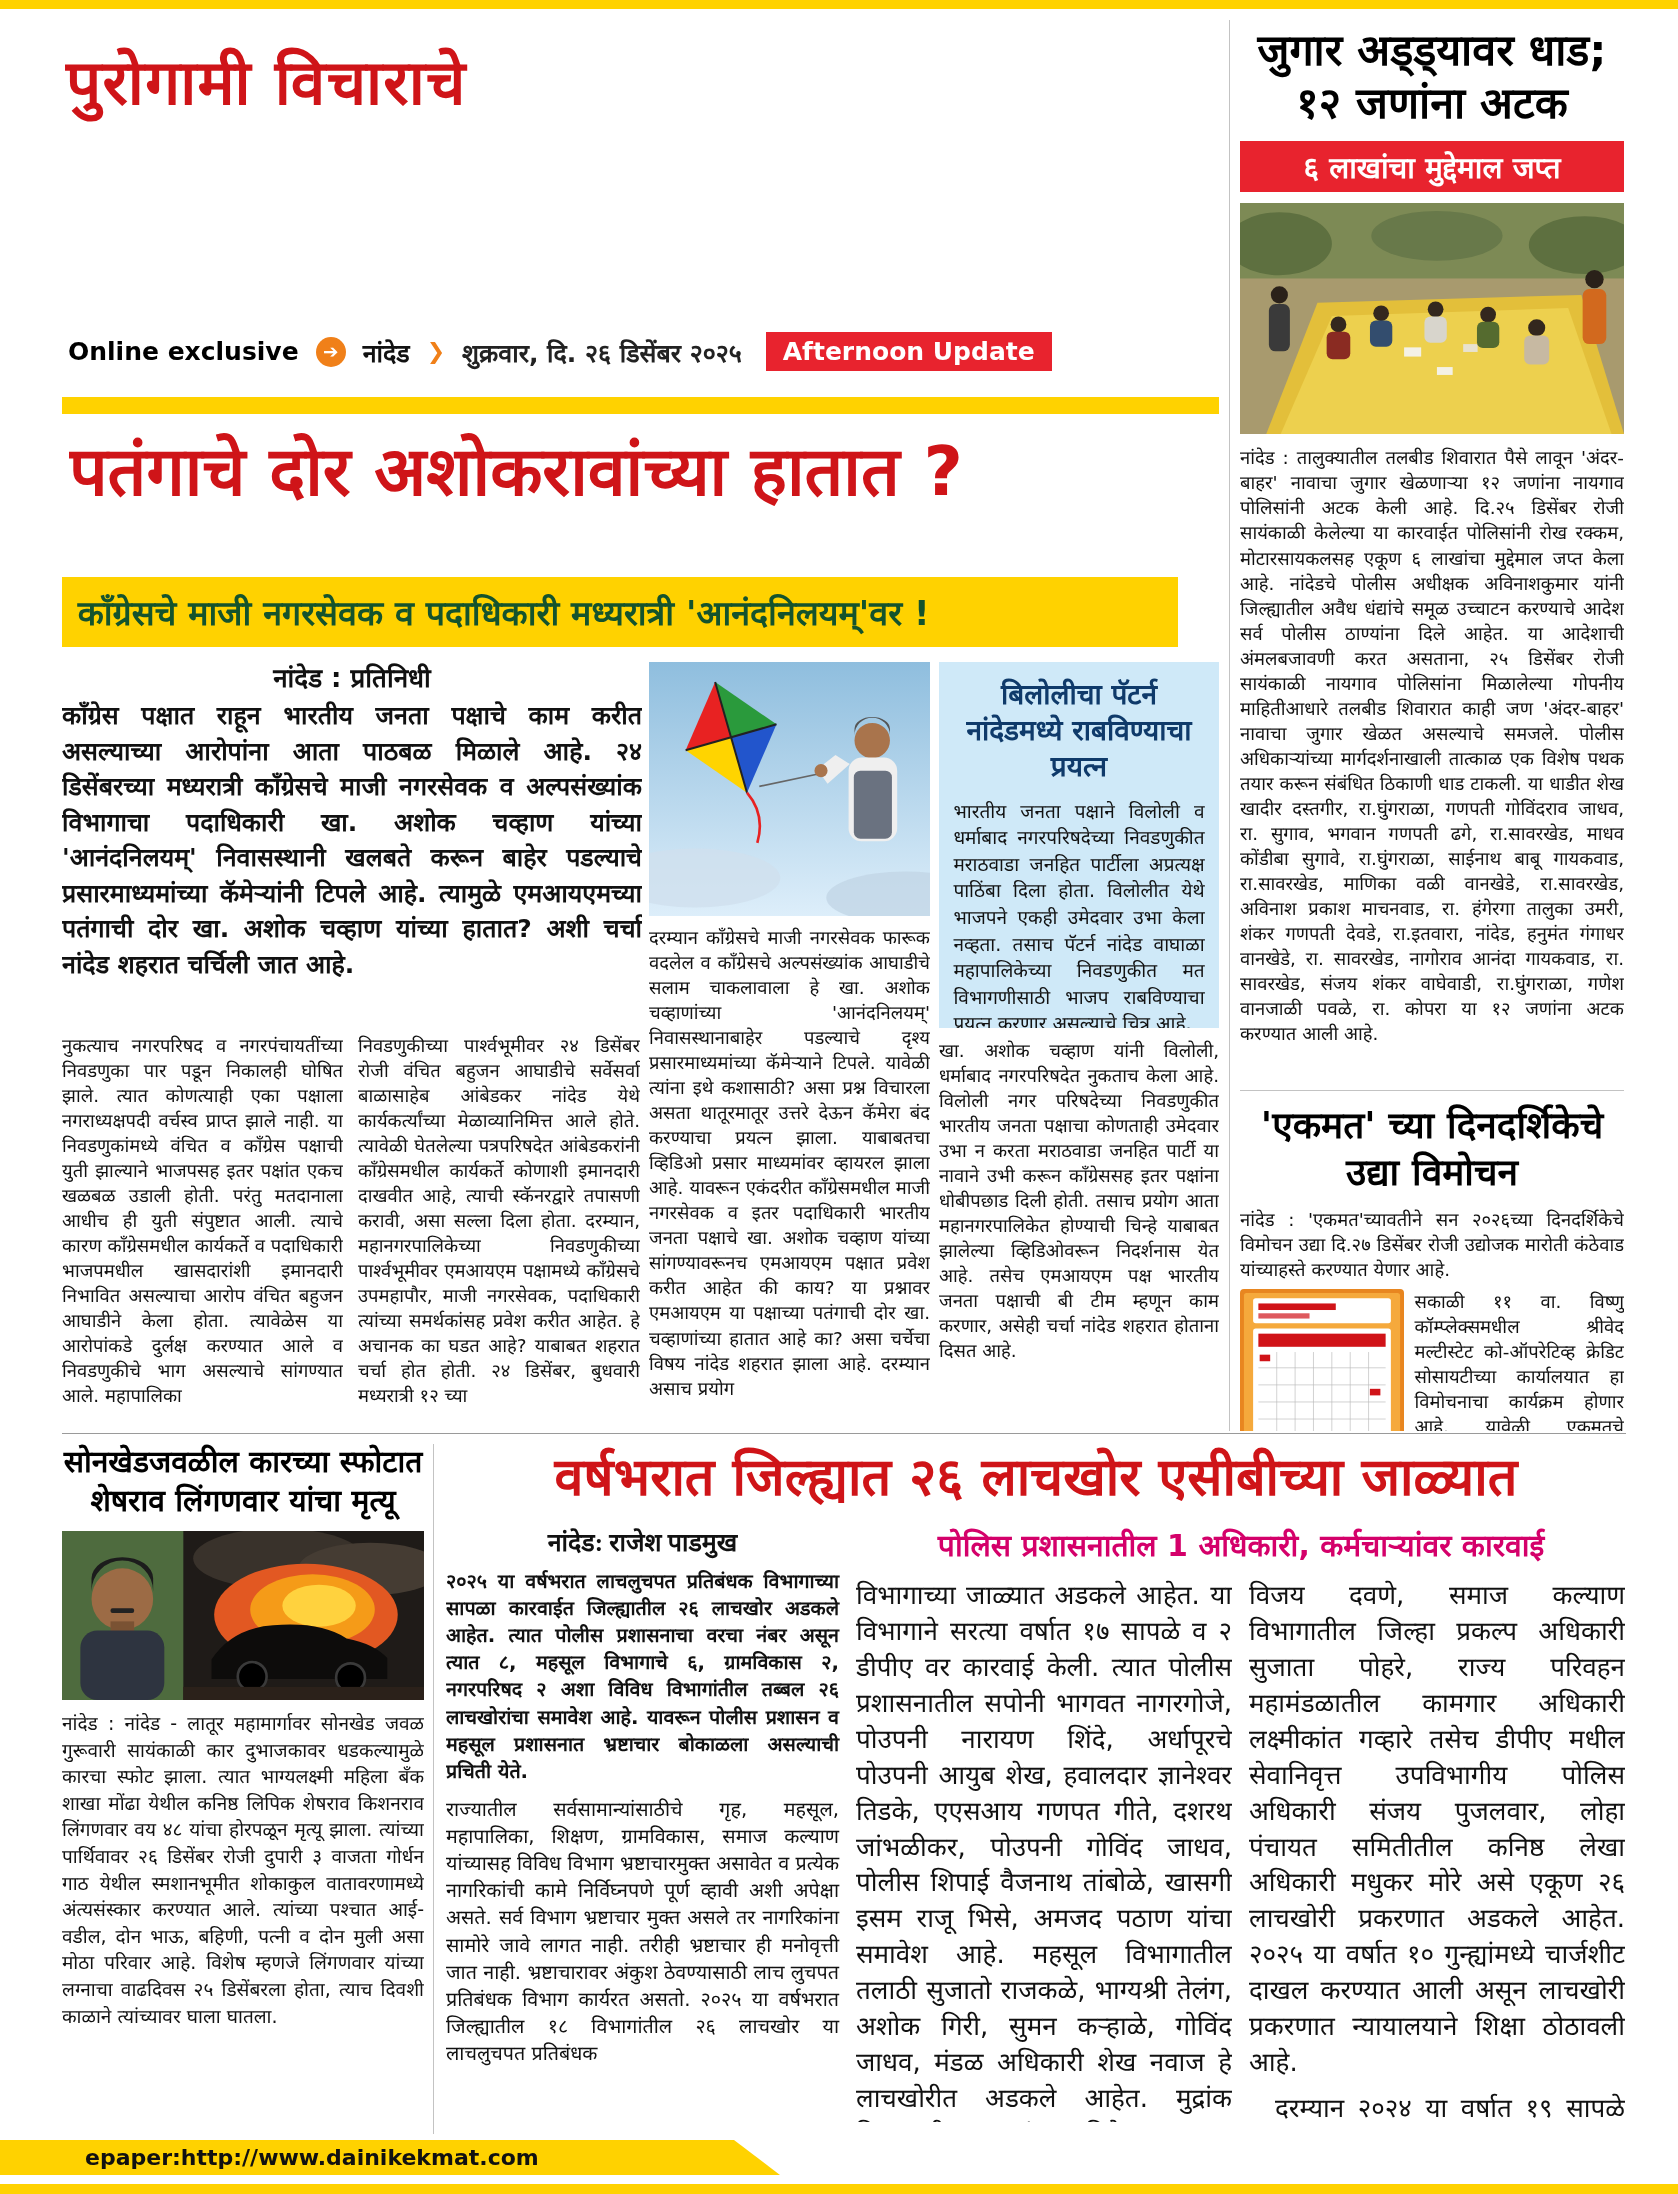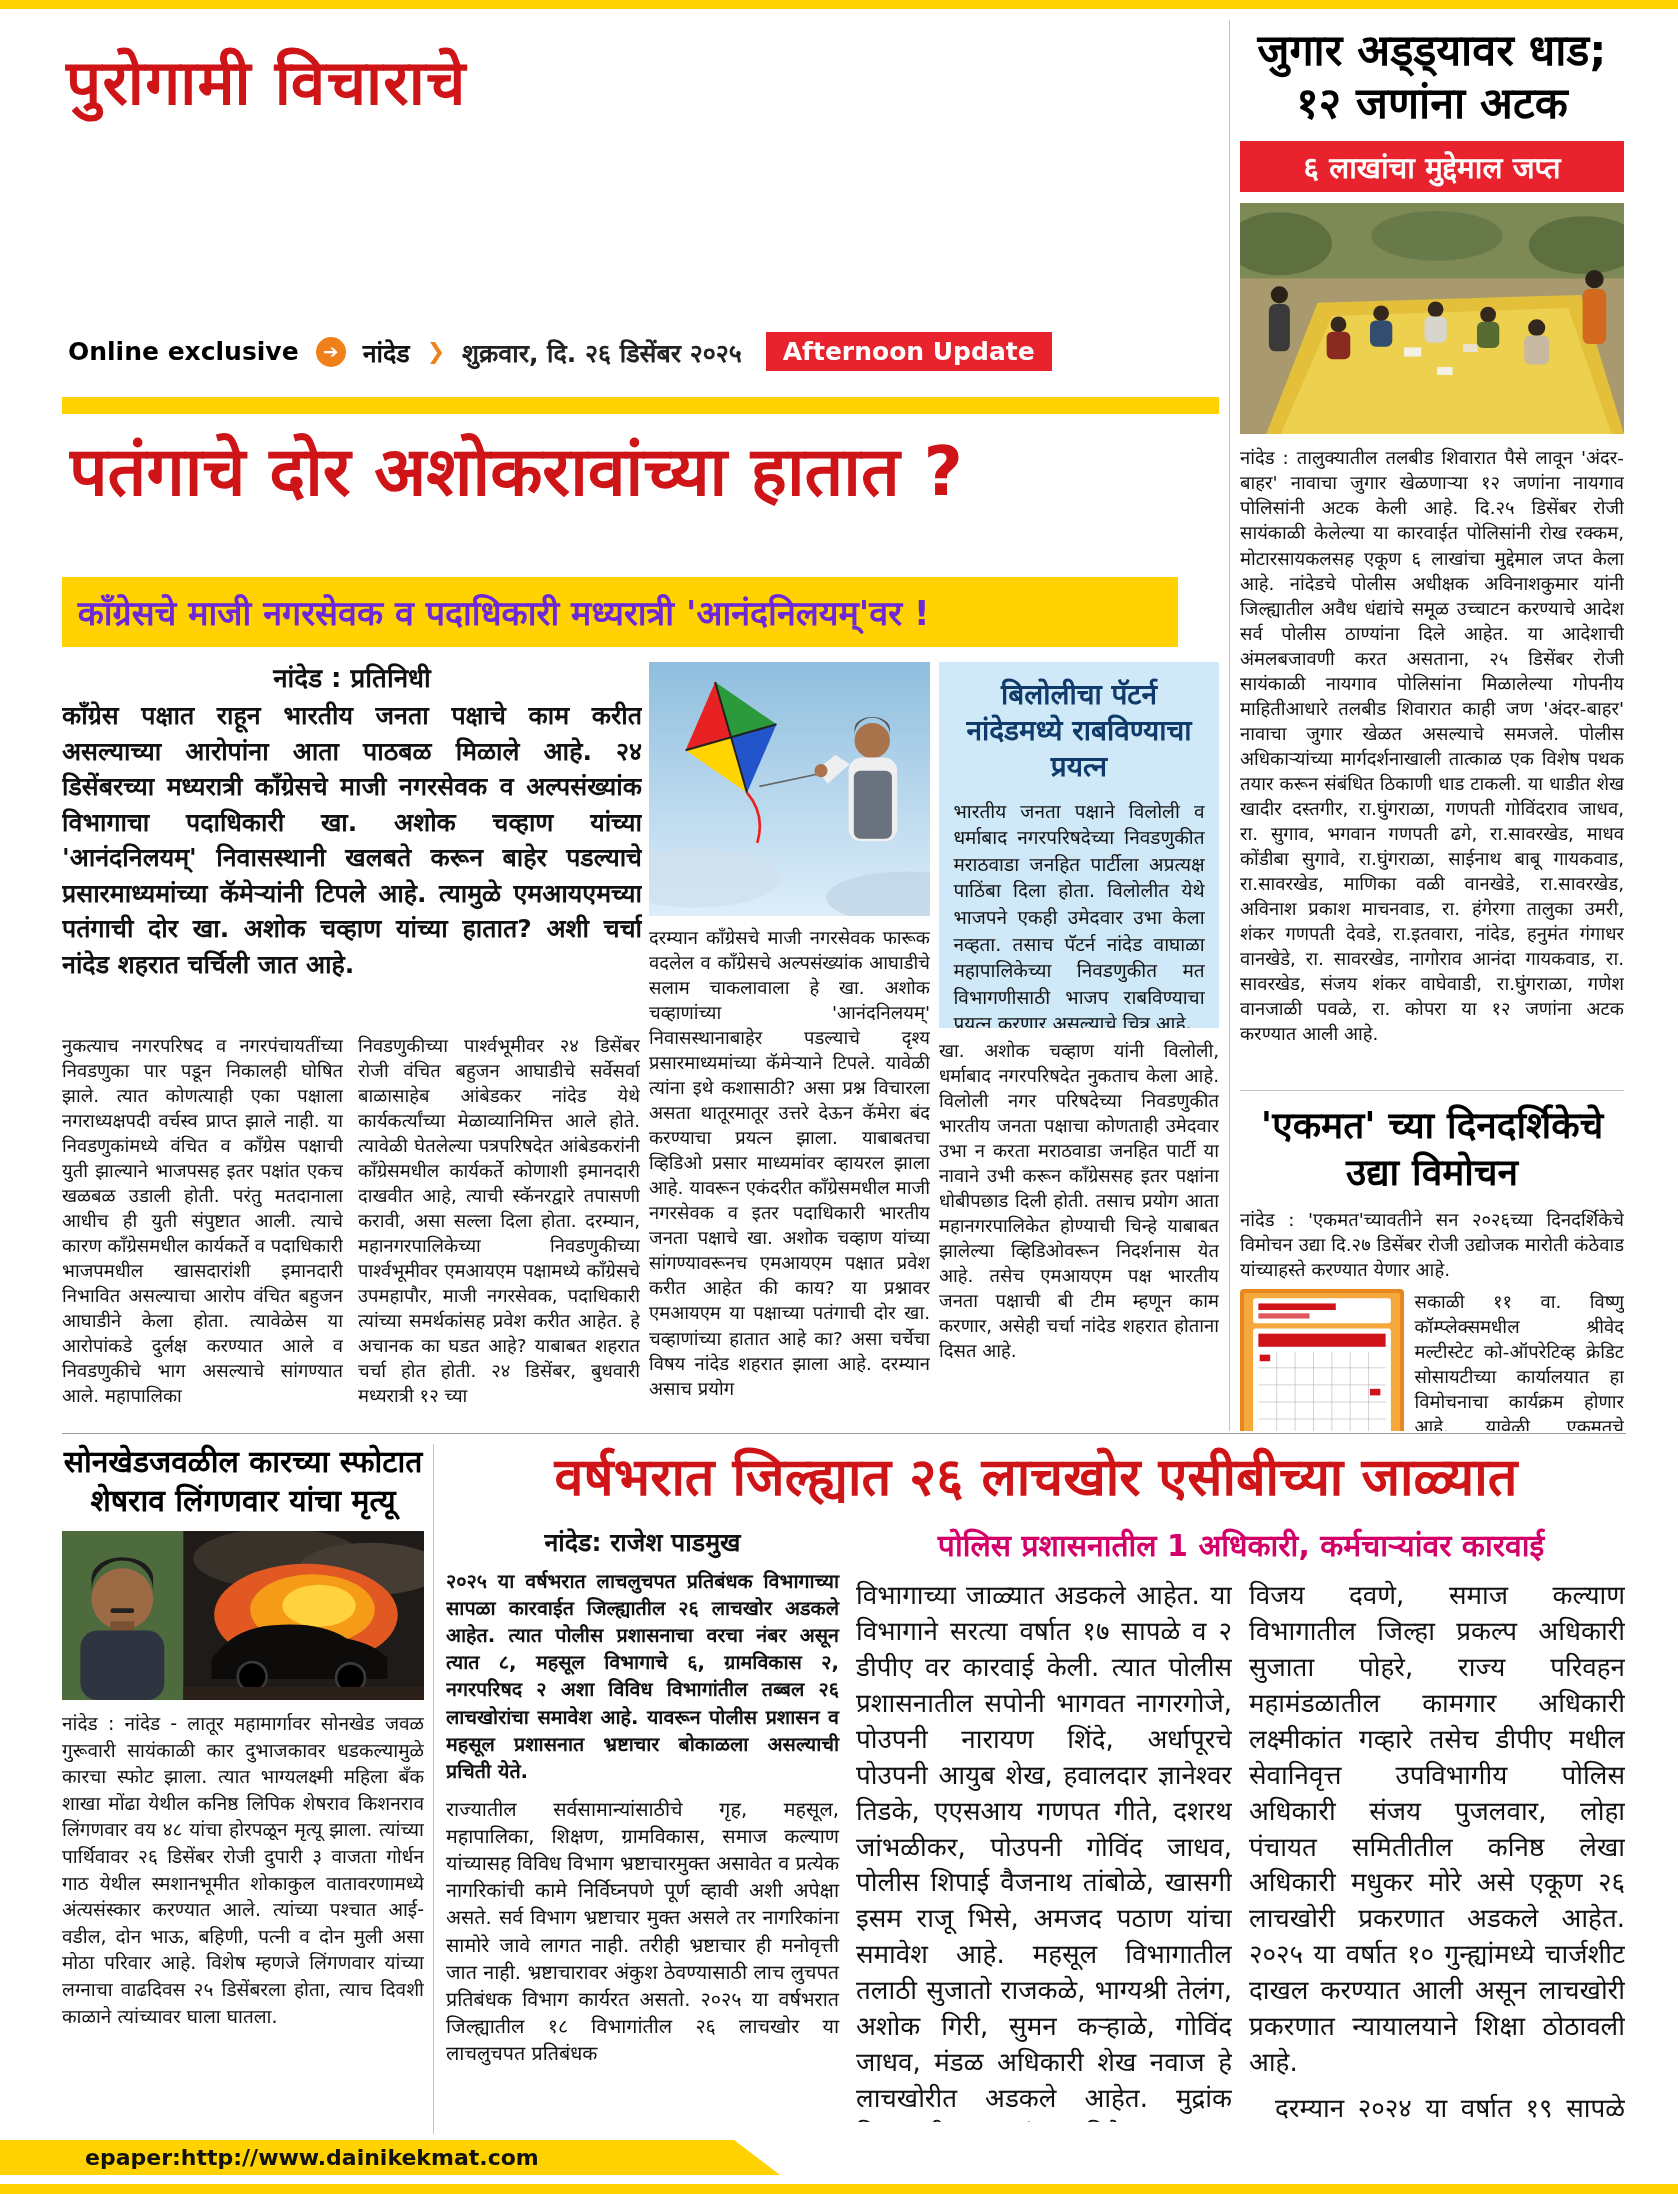--- a/index.html
+++ b/index.html
@@ -53,21 +53,21 @@
   .cal-head{ font-size:37px; font-weight:bold; line-height:1.28; text-align:center; color:#000; }
   .cal-intro{ margin-top:10.5px; font-size:18.4px; line-height:1.36; text-align:justify; }
   .cal-row{ margin-top:6.6px; display:flex; gap:10.5px; }
   .cal-img{ width:164px; height:176px; flex:0 0 auto; }
   .cal-rest{ font-size:18.4px; line-height:1.36; text-align:justify; }
 
   
   .lead-head{ left:69px; top:422px; width:1154px; font-size:68px; font-weight:bold; color:var(--red);
     white-space:nowrap; overflow:hidden; }
   .lead-sub{ left:62px; top:577px; width:1116px; background:var(--yellow); padding:11.8px 15.7px;
-    font-size:34px; font-weight:bold; color:#6d28d9; white-space:nowrap; overflow:hidden; }
+    font-size:34px; font-weight:bold; color:#14532d; white-space:nowrap; overflow:hidden; }
   .lead-grid{ left:62px; top:659px; width:1157px; height:774px; }
   .lead-byline{ position:absolute; left:0; top:0; width:580px; text-align:center; font-weight:bold; font-size:26px; }
   .lead-intro{ position:absolute; left:0; top:39px; width:580px; font-size:25px; font-weight:bold;
     line-height:1.42; text-align:justify; height:319px; overflow:hidden; }
   .kite{ position:absolute; left:587px; top:3.3px; width:281px; height:254px; }
   .bluebox{ position:absolute; left:877px; top:3.3px; width:280px; height:366px; background:var(--boxblue);
     padding:14.4px 14.4px; overflow:hidden; }
   .bluebox h3{ font-size:28px; line-height:1.3; color:#0f3a6a; text-align:center; font-weight:bold; }
   .bluebox p{ margin-top:11.8px; font-size:19px; line-height:1.4; text-align:justify; }
   .lcol{ position:absolute; font-size:18.4px; line-height:1.36; text-align:justify; overflow:hidden; }
@@ -80,21 +80,21 @@
   .car-sec{ left:62px; top:1442px; width:362px; height:695px; overflow:hidden; }
   .car-head{ font-size:30px; font-weight:bold; line-height:1.3; text-align:center; color:#000; }
   .car-photo{ margin-top:10.5px; width:362px; height:169px; display:block; }
   .car-body{ margin-top:10.5px; font-size:19px; line-height:1.4; text-align:justify; }
 
   
   .acb{ left:446px; top:1439px; width:1180px; height:695px; overflow:hidden; }
   .acb-head{ font-size:52px; font-weight:bold; color:var(--red); text-align:center; white-space:nowrap; overflow:hidden; }
   .acb-row{ margin-top:14.4px; display:flex; gap:17px; }
   .acb-colA{ width:393px; flex:0 0 auto; }
-  .acb-byline{ text-align:center; font-weight:bold; font-size:25px; margin-bottom:9.2px; }
+  .acb-byline{ text-align:center; font-weight:bold; font-size:25px; margin-bottom:9.2px;font-family:Liberation Serif, serif; }
   .acb-intro{ font-size:19.7px; line-height:1.38; text-align:justify; font-weight:bold; }
   .acb-more{ margin-top:10.5px; font-size:19.7px; line-height:1.38; text-align:justify; }
   .acb-colB{ flex:1; }
   .acb-sub{ color:var(--magenta); font-weight:bold; font-size:30px; text-align:center; white-space:nowrap; overflow:hidden; }
   .acb-cols{ margin-top:13px; display:flex; gap:17px; }
   .acb-col{ width:376px; font-size:26px; line-height:1.38; text-align:justify; height:544px; overflow:hidden; }
   .acb-col p + p{ margin-top:10.5px; text-indent:26px; }
 </style>
 </head>
 <body>

